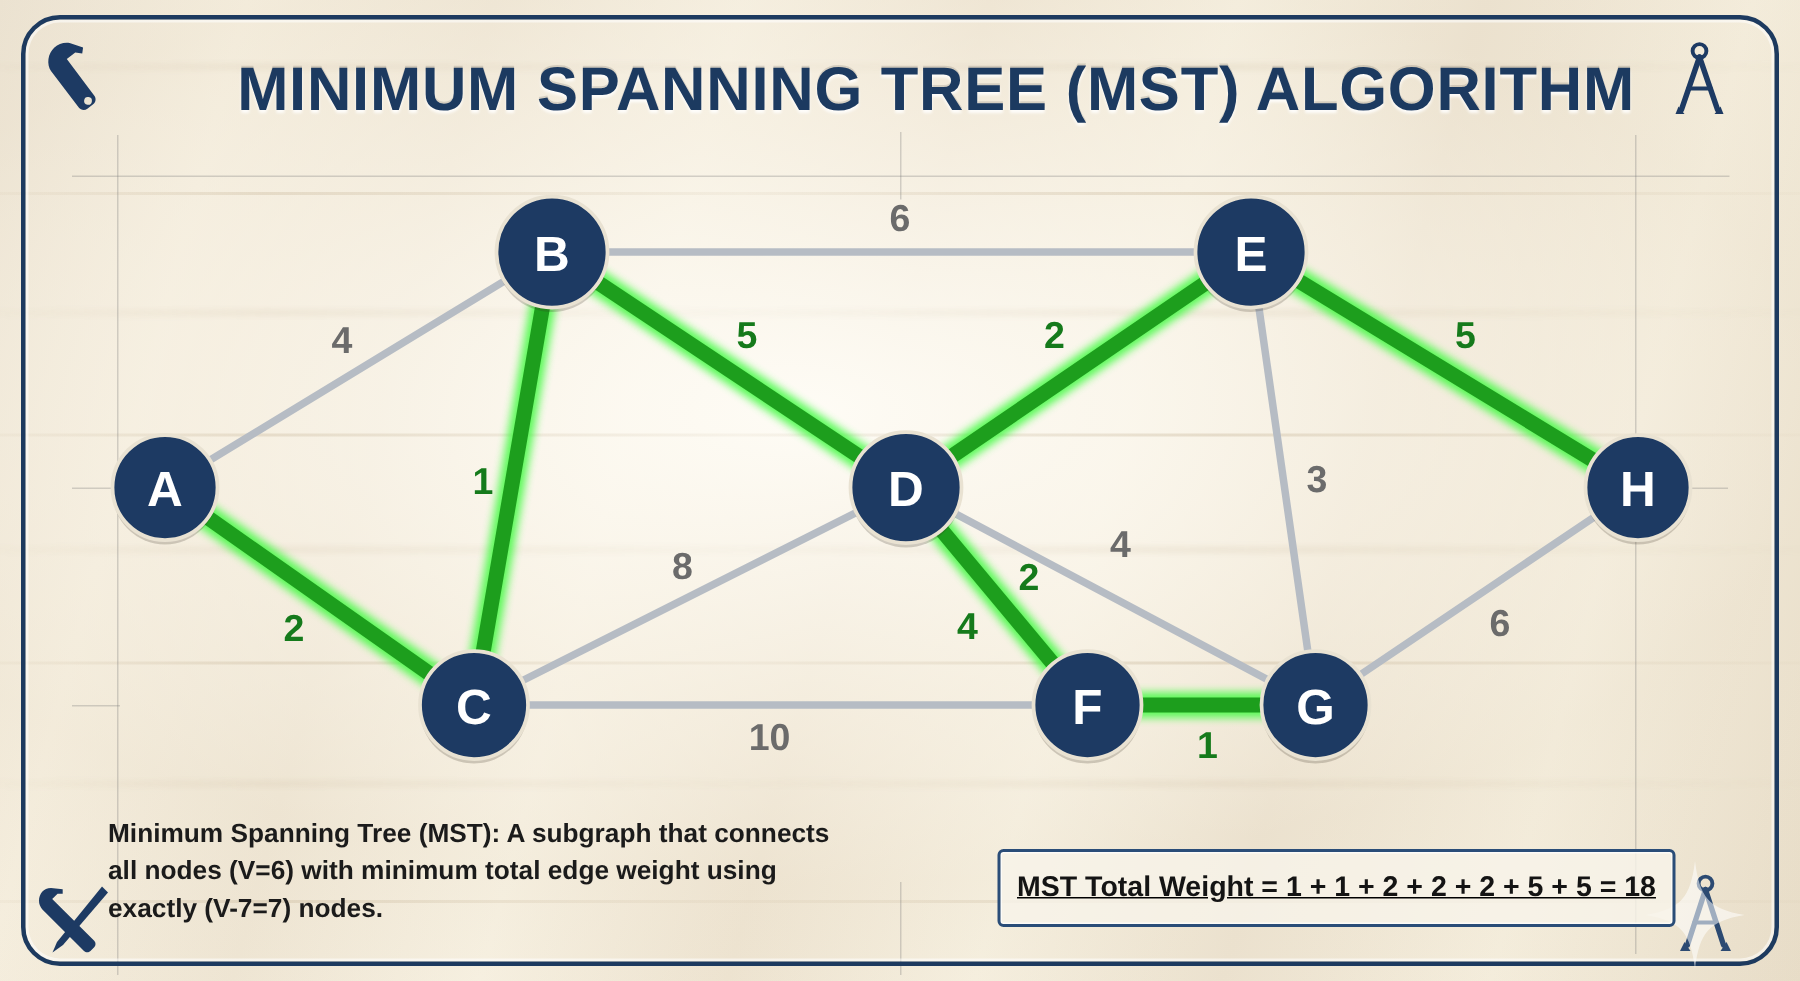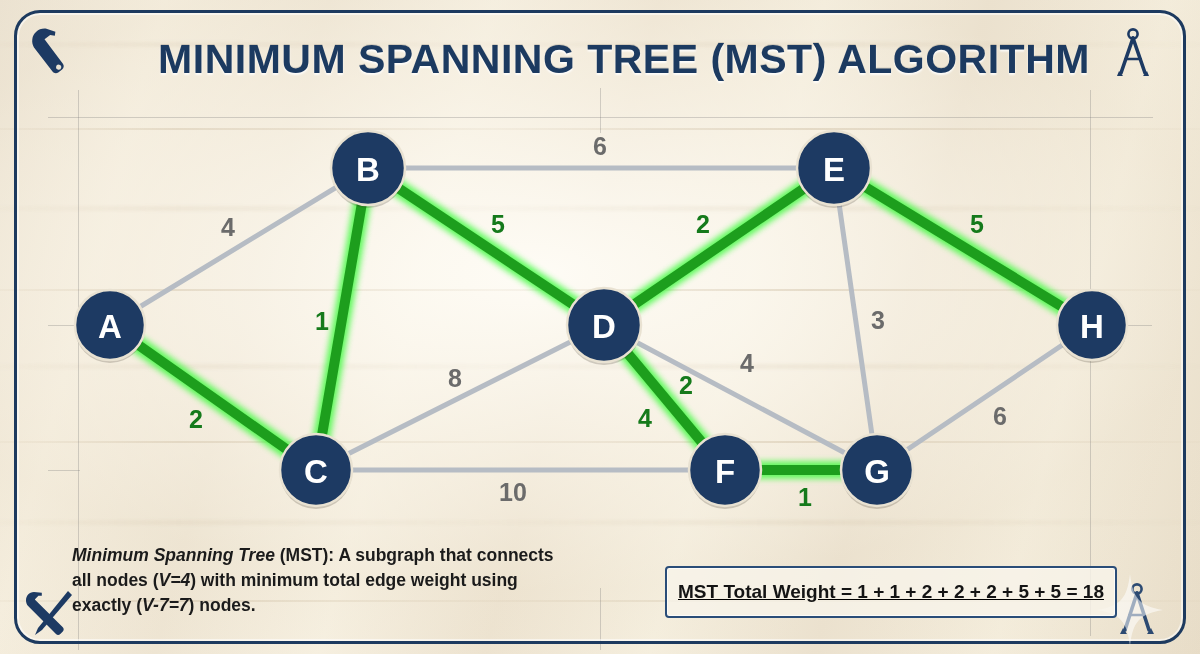--- a/index.html
+++ b/index.html
@@ -135,21 +135,21 @@
   #desc {
     position: absolute;
     left: 72px;
     top: 543px;
     width: 500px;
     font-size: 17.5px;
     line-height: 25px;
     color: #1b1b1b;
     font-weight: 600;
   }
-  #desc b { font-weight: bold; font-style: italic; }
+  #desc b { font-weight: bold; }
 
   
   #total-box {
     position: absolute;
     left: 665px;
     top: 566px;
     width: 452px;
     height: 52px;
     box-sizing: border-box;
     border: 2px solid #2a4d78;
@@ -313,19 +313,19 @@
         <text x="645" y="418" class="w-mst">4</text>
         <text x="747" y="363" class="w-plain">4</text>
         <text x="686" y="385" class="w-mst">2</text>
         <text x="878" y="320" class="w-plain">3</text>
         <text x="977" y="224" class="w-mst">5</text>
         <text x="805" y="497" class="w-mst">1</text>
         <text x="1000" y="416" class="w-plain">6</text>
       </g>
   </svg>
 
-  <div id="desc"><b>Minimum Spanning Tree</b><span> (MST): A subgraph that connects all nodes (</span><b>V=4</b><span>) with minimum total edge weight using exactly (</span><b>V-7=7</b><span>) nodes.</span></div>
+  <div id="desc"><b>Minimum Spanning Tree</b><span> (MST): A subgraph that connects all nodes (</span><b>V=6</b><span>) with minimum total edge weight using exactly (</span><b>V-7=7</b><span>) nodes.</span></div>
 
   <div id="total-box">
     <span>MST Total Weight = 1 + 1 + 2 + 2 + 2 + 5 + 5 = 18</span>
   </div>
 
 </div>
 
 </body></html>

